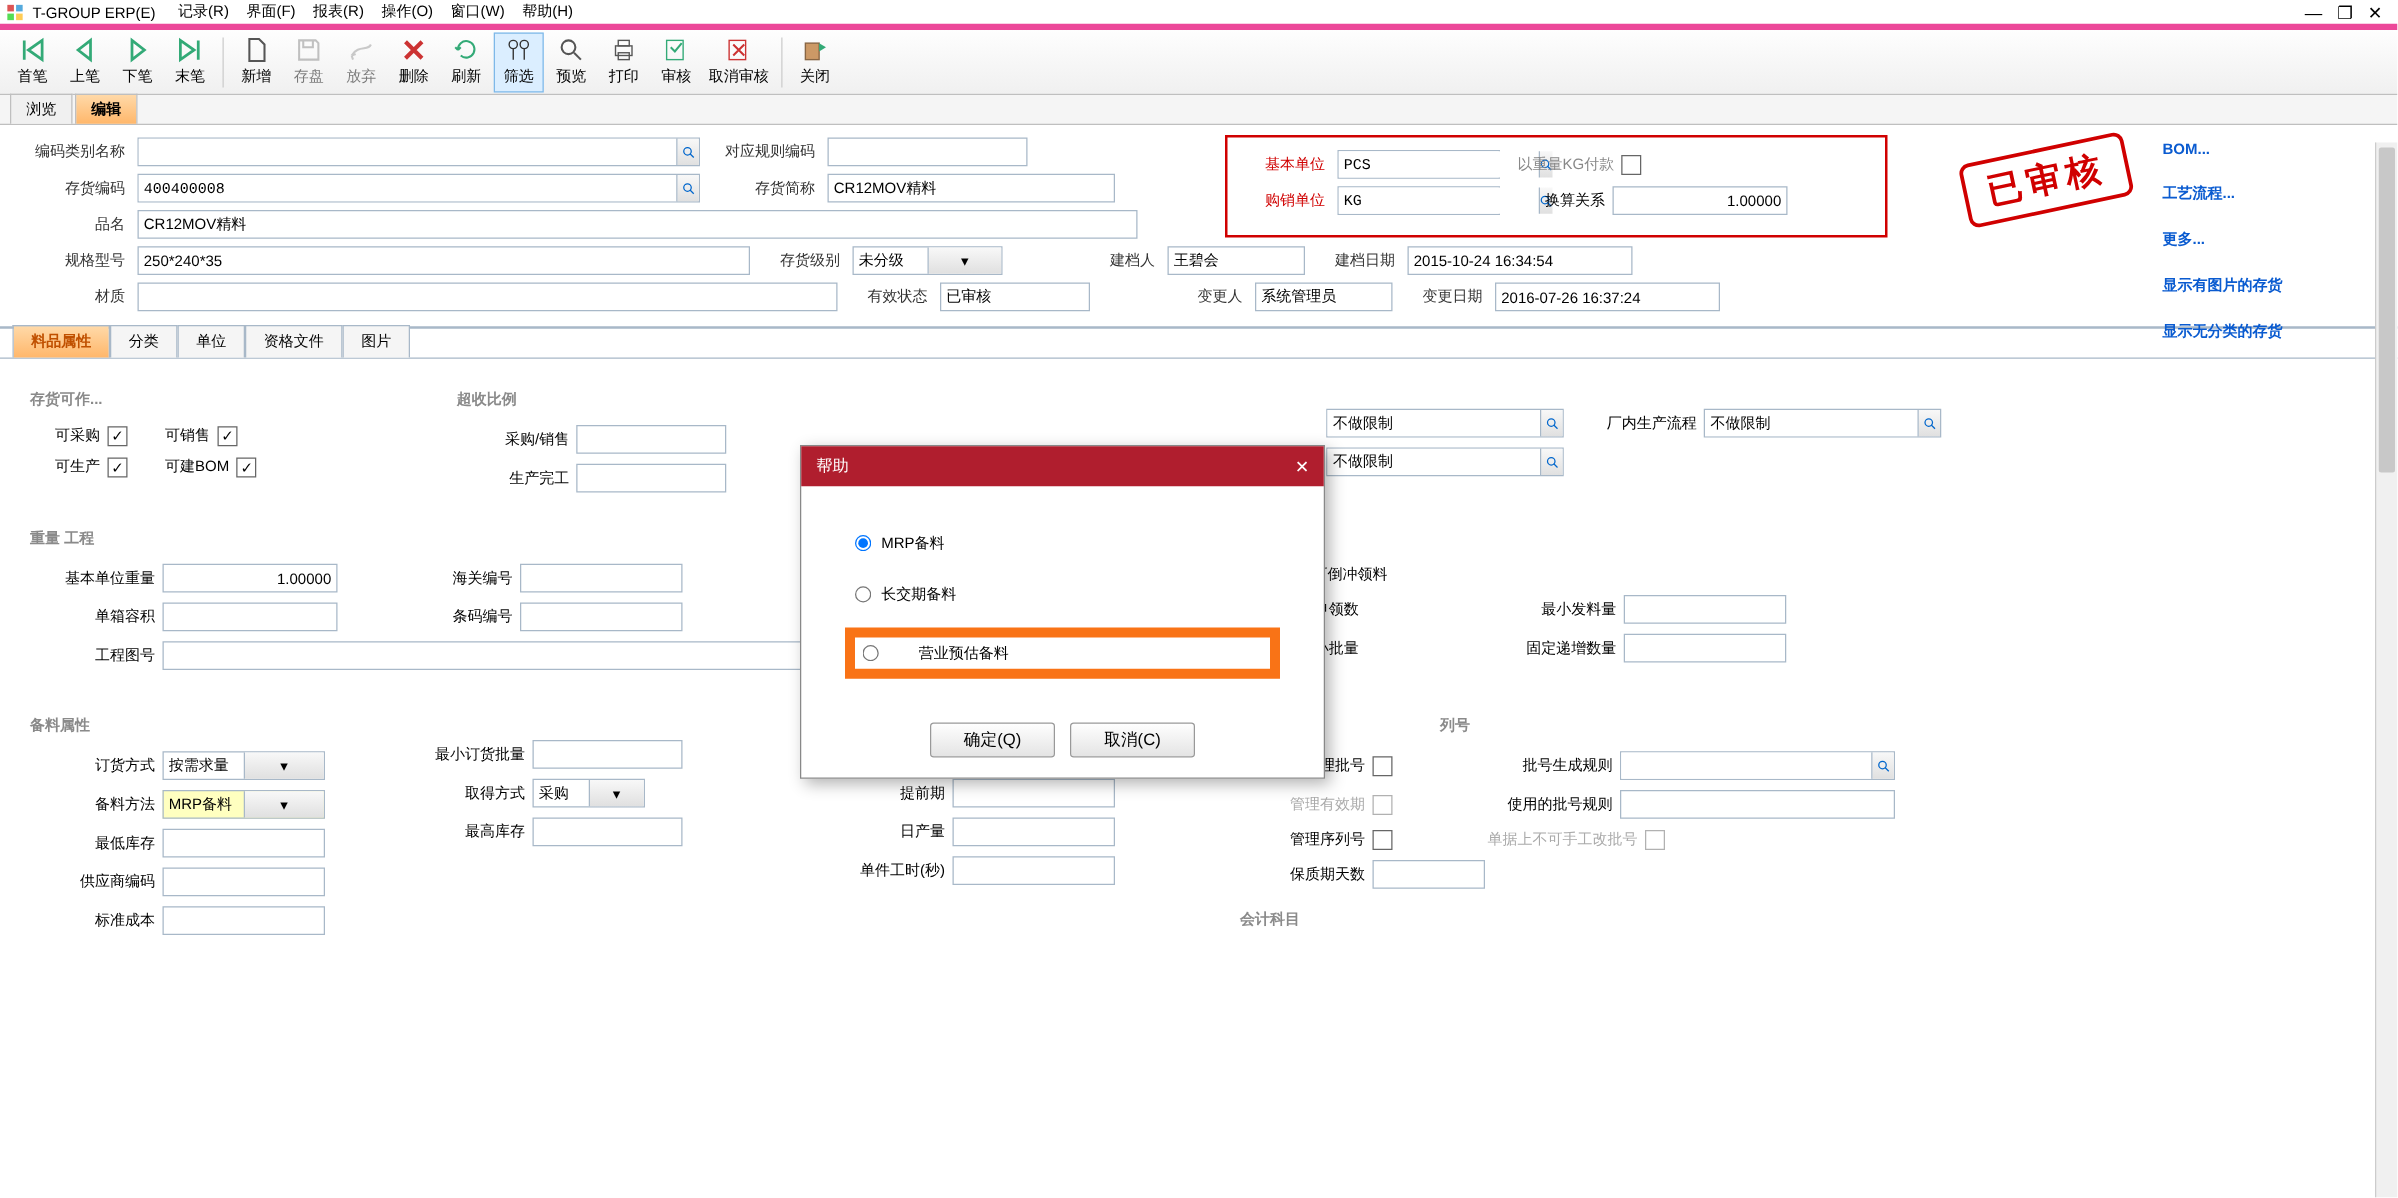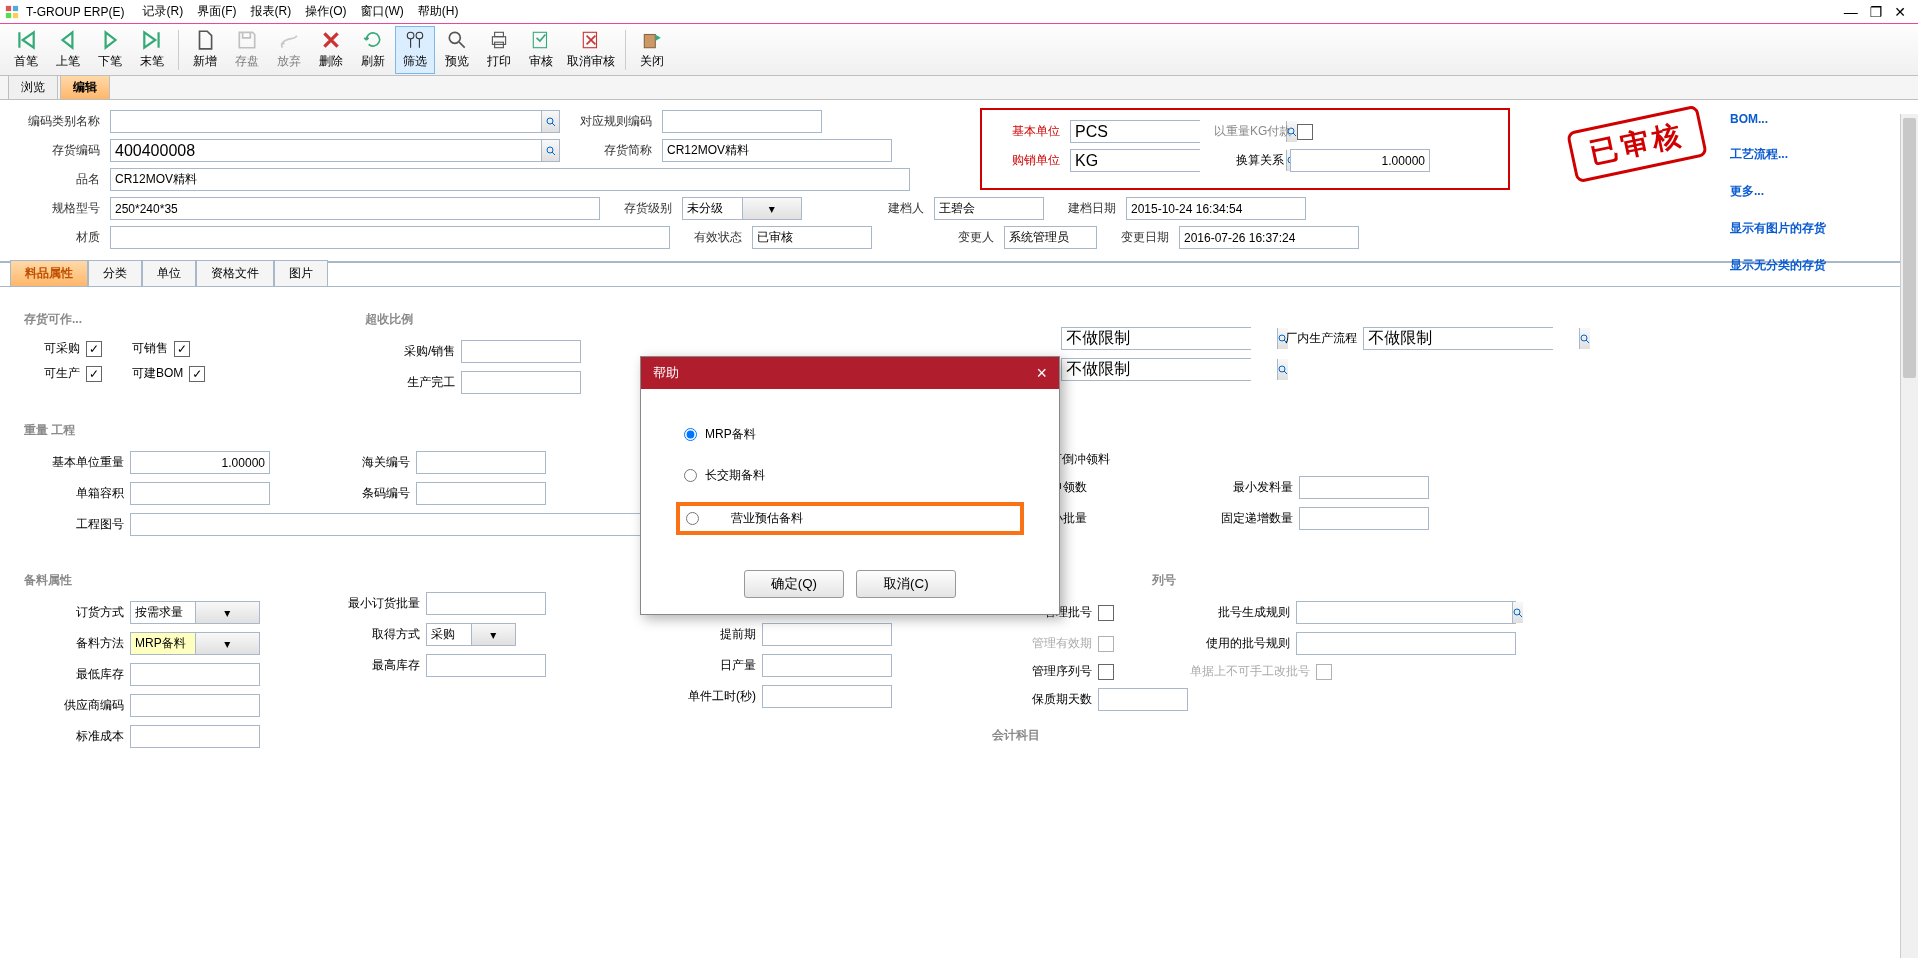--- a/index.html
+++ b/index.html
@@ -1,19 +1,19 @@
 <!DOCTYPE html>
 <html><head>
 <meta charset="utf-8">
 <style>
 * { box-sizing: border-box; margin: 0; padding: 0; }
 body { font-family: "Microsoft YaHei", SimSun, Arial, sans-serif; font-size: 12px; background: #fff; overflow: hidden; width: 1918px; height: 958px; position: relative; }
 
 
-.titlebar { height: 24px; background: #fff; display: flex; align-items: center; padding: 0 4px; border-bottom: 1px solid #ec4899; }
+.titlebar { height: 24px; background: #fff; display: flex; align-items: center; padding: 0 4px; border-bottom: 5px solid #ec4899; }
 .titlebar .app-icon { width: 16px; height: 16px; margin-right: 6px; display: inline-flex; align-items: center; justify-content: center; }
 .titlebar .app-icon svg { width: 14px; height: 14px; }
 .titlebar .menus { display: flex; gap: 2px; }
 .titlebar .menu-item { padding: 2px 6px; cursor: default; text-align: center; }
 .titlebar .win-controls { margin-left: auto; display: flex; gap: 12px; font-size: 14px; padding-right: 8px; }
 
 
 .toolbar { height: 52px; background: linear-gradient(#fefefe, #f0f0f0); border-bottom: 1px solid #bfbfbf; display: flex; align-items: center; padding: 0 6px; gap: 2px; }
 .tool-btn { display: flex; flex-direction: column; align-items: center; justify-content: center; width: 40px; height: 48px; cursor: default; }
 .tool-btn .ico { width: 22px; height: 22px; display: flex; align-items: center; justify-content: center; }
@@ -27,21 +27,21 @@
 .page-tab.active { background: #ffb76b; background: linear-gradient(#ffd9a8,#ffb76b); font-weight: bold; }
 
 
 .header-form { padding: 10px 14px 6px 14px; position: relative; }
 .row { display: flex; align-items: center; margin-bottom: 6px; gap: 6px; }
 .lbl-r { width: 90px; text-align: right; color: #333; padding-right: 4px; }
 .lbl-r.narrow { width: 70px; }
 .lbl-red { color: #d00000; }
 .inp { height: 23px; border: 1px solid #a8b8c8; background: #fff; padding: 0 4px; font-size: 12px; }
 .inp-look { height: 23px; border: 1px solid #a8b8c8; background: #fff; display: flex; align-items: center; }
-.inp-look input { border: none; outline: none; flex: 1; padding: 0 4px; font-size: 16px; height: 100%; }
+.inp-look input { border: none; outline: none; flex: 1; padding: 0 4px; font-size: 12px; height: 100%; font-family: Liberation Mono, monospace; }
 .look-btn { width: 18px; height: 100%; background: linear-gradient(#f8f8f8,#e0e0e0); border-left: 1px solid #a8b8c8; display: flex; align-items: center; justify-content: center; cursor: default; }
 .look-btn svg { width: 10px; height: 10px; }
 
 .unit-box { position: absolute; left: 980px; top: 8px; width: 530px; border: 2px solid #d00000; padding: 10px 12px; }
 
 .stamp { position: absolute; left: 1570px; top: 18px; transform: rotate(-12deg); }
 .stamp-inner { border: 3px solid #d00000; border-radius: 8px; color: #d00000; font-size: 28px; font-weight: bold; padding: 4px 16px; letter-spacing: 4px; }
 
 .links { position: absolute; left: 1730px; top: 12px; display: flex; flex-direction: column; gap: 20px; }
 .links a { color: #0a5bd0; text-decoration: none; font-weight: bold; cursor: default; }
@@ -55,21 +55,21 @@
 .section-title { color: #8a8a8a; font-weight: bold; margin: 8px 0 12px 0; }
 .field-row { display: flex; align-items: center; margin-bottom: 8px; gap: 6px; }
 .field-row .l { width: 90px; text-align: right; }
 .field-row .l-wide { width: 100px; text-align: right; }
 .modal { position: absolute; left: 640px; top: 356px; width: 420px; background: #fff; border: 1px solid #888; box-shadow: 4px 4px 12px rgba(0,0,0,.3); }
 .modal-title { height: 32px; background: #b01e2e; color: #fff; display: flex; align-items: center; padding: 0 12px; font-size: 13px; }
 .modal-title .mx { margin-left: auto; font-size: 18px; cursor: default; font-family: Arial; }
 .modal-body { padding: 20px 24px 12px 24px; }
 .radio-box { border: 1px solid #fff; padding: 16px 18px; display: flex; flex-direction: column; gap: 24px; }
 .radio-row { display: flex; align-items: center; gap: 8px; }
-.radio-row.hl { border: 4px solid #f97316; padding: 4px 6px; margin: -6px -8px; gap: 32px; }
+.radio-row.hl { border: 8px solid #f97316; padding: 4px 6px; margin: -6px -8px; gap: 32px; }
 .modal-foot { display: flex; justify-content: center; gap: 12px; padding: 12px 0 16px 0; }
 .dlg-btn { width: 100px; height: 28px; border: 1px solid #999; background: linear-gradient(#fefefe,#e4e4e4); border-radius: 3px; cursor: default; }
 
 .scroll-track { position: absolute; right: 0; top: 114px; bottom: 0; width: 18px; background: #f0f0f0; border-left: 1px solid #ccc; }
 .scroll-thumb { position: absolute; left: 2px; right: 2px; top: 4px; height: 260px; background: #c8c8c8; border-radius: 2px; }
 
 .drop-btn { width: 18px; height: 100%; background: linear-gradient(#f8f8f8,#e0e0e0); border-left: 1px solid #a8b8c8; display: flex; align-items: center; justify-content: center; }
 .sel { height: 23px; border: 1px solid #a8b8c8; display: flex; align-items: center; background: #fff; }
 .sel span { flex: 1; padding: 0 4px; }
 
@@ -288,21 +288,21 @@
     <input class="inp" style="width: 110px;" value="王碧会">
     <span class="lbl-r narrow">建档日期</span>
     <input class="inp" style="width: 180px;" value="2015-10-24 16:34:54">
   </div>
   <div class="row">
     <span class="lbl-r">材质</span>
     <input class="inp" style="width: 560px;" value="">
     <span class="lbl-r narrow">有效状态</span>
     <input class="inp" style="width: 120px;" value="已审核">
     <span class="lbl-r narrow" style="margin-left:50px">变更人</span>
-    <input class="inp" style="width: 93px;" value="系统管理员">
+    <input class="inp" style="width: 110px;" value="系统管理员">
     <span class="lbl-r narrow">变更日期</span>
     <input class="inp" style="width: 180px;" value="2016-07-26 16:37:24">
   </div>
 
   <div class="unit-box">
     <div class="row">
       <span class="lbl-r narrow lbl-red">基本单位</span>
       <div class="inp-look" style="width:130px">
           <input value="PCS" style="">
           <span class="look-btn">

